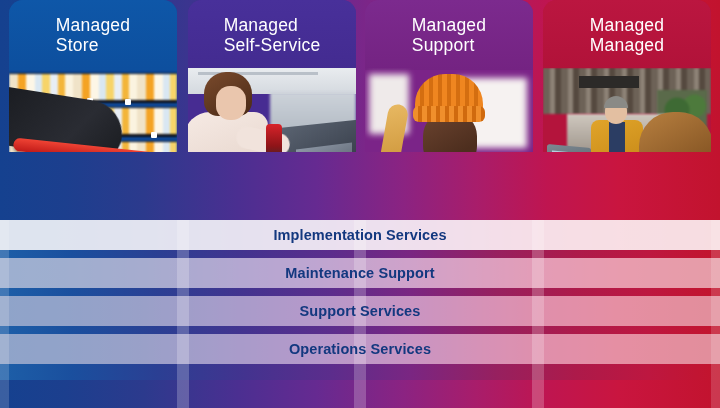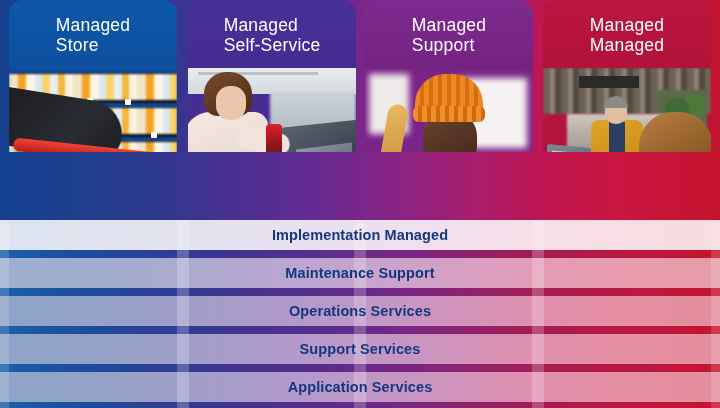--- a/index.html
+++ b/index.html
@@ -264,51 +264,47 @@
   <div id="bands">
     <div class="gutter" id="g1"></div>
     <div class="gutter" id="g2"></div>
     <div class="gutter" id="g3"></div>
     <div class="edgeL"></div>
     <div class="edgeR"></div>
 
     <div class="band-row">
       <div class="band">
         <div class="bandbg veil-0"></div>
-        <span class="label">Implementation Managed</span>
+        <span class="label">Implementation Services</span>
       </div>
       <div class="divider"></div>
     </div>
 
     <div class="band-row">
       <div class="band">
         <div class="bandbg veil-1"></div>
         <span class="label">Maintenance Support</span>
       </div>
       <div class="divider"></div>
     </div>
 
     <div class="band-row">
       <div class="band">
+        <div class="bandbg veil-2"></div>
+        <span class="label">Support Services</span>
+      </div>
+      <div class="divider"></div>
+    </div>
+
+    <div class="band-row">
+      <div class="band">
         <div class="bandbg veil-3"></div>
         <span class="label">Operations Services</span>
       </div>
       <div class="divider"></div>
     </div>
 
     <div class="band-row">
-      <div class="band">
-        <div class="bandbg veil-2"></div>
-        <span class="label">Support Services</span>
-      </div>
-      <div class="divider"></div>
-    </div>
-
-    <div class="band-row">
-      <div class="band">
-        <div class="bandbg veil-4"></div>
-        <span class="label">Application Services</span>
-      </div>
       <div class="divider"></div>
     </div>
   </div>
 
 </div>
 
 </body></html>

